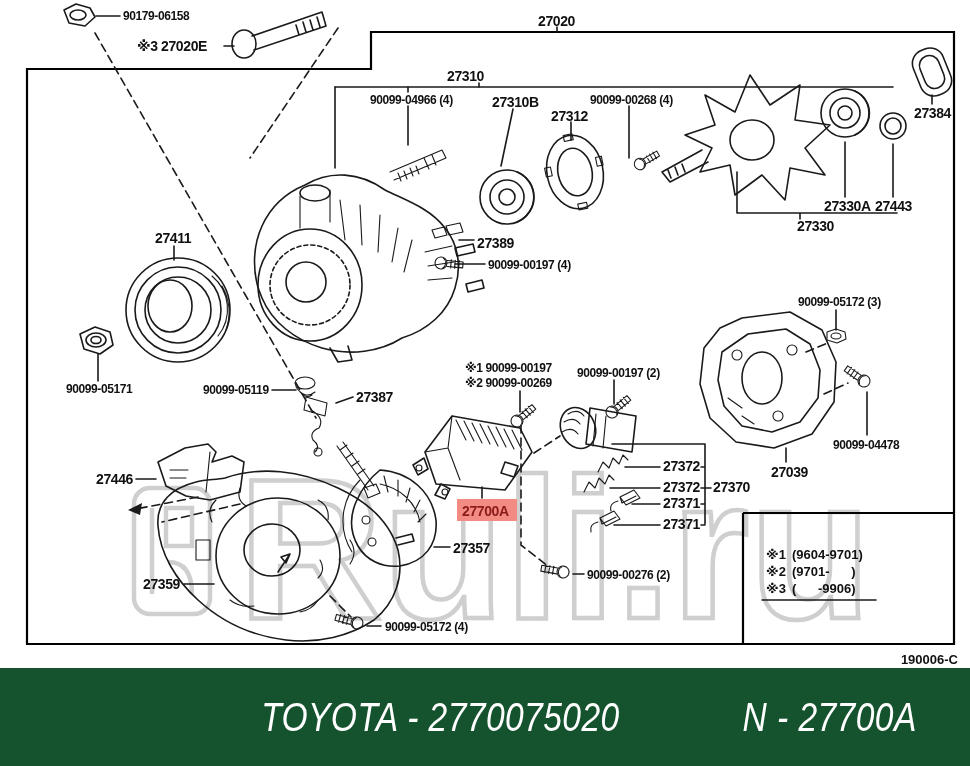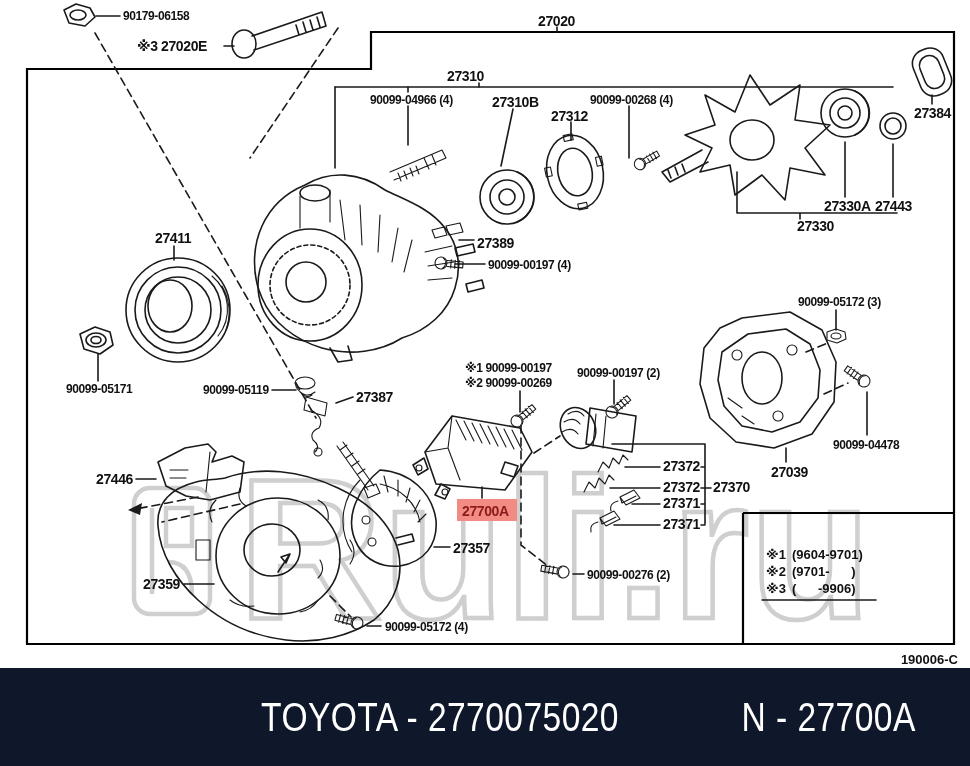--- a/index.html
+++ b/index.html
@@ -351,19 +351,19 @@
     <g>
       <text class="lbl-doc" x="766" y="559"><tspan>※1</tspan><tspan x="792">(9604-9701)</tspan></text>
       <text class="lbl-doc" x="766" y="576"><tspan>※2</tspan><tspan x="792">(9701-      )</tspan></text>
       <text class="lbl-doc" x="766" y="593"><tspan>※3</tspan><tspan x="792">(      -9906)</tspan></text>
     </g>
 
     <text class="lbl-doc" x="958" y="664" text-anchor="end">190006-C</text>
   </svg>
   </div>
 
-  <div class="footer" style="background:#0f172a;">
+  <div class="footer" style="background:#14532d;font-style:italic;">
     <div class="footer-inner">
       <span>TOYOTA - 2770075020</span>
       <span>N - 27700A</span>
     </div>
   </div>
 </div>
 
 </body></html>

